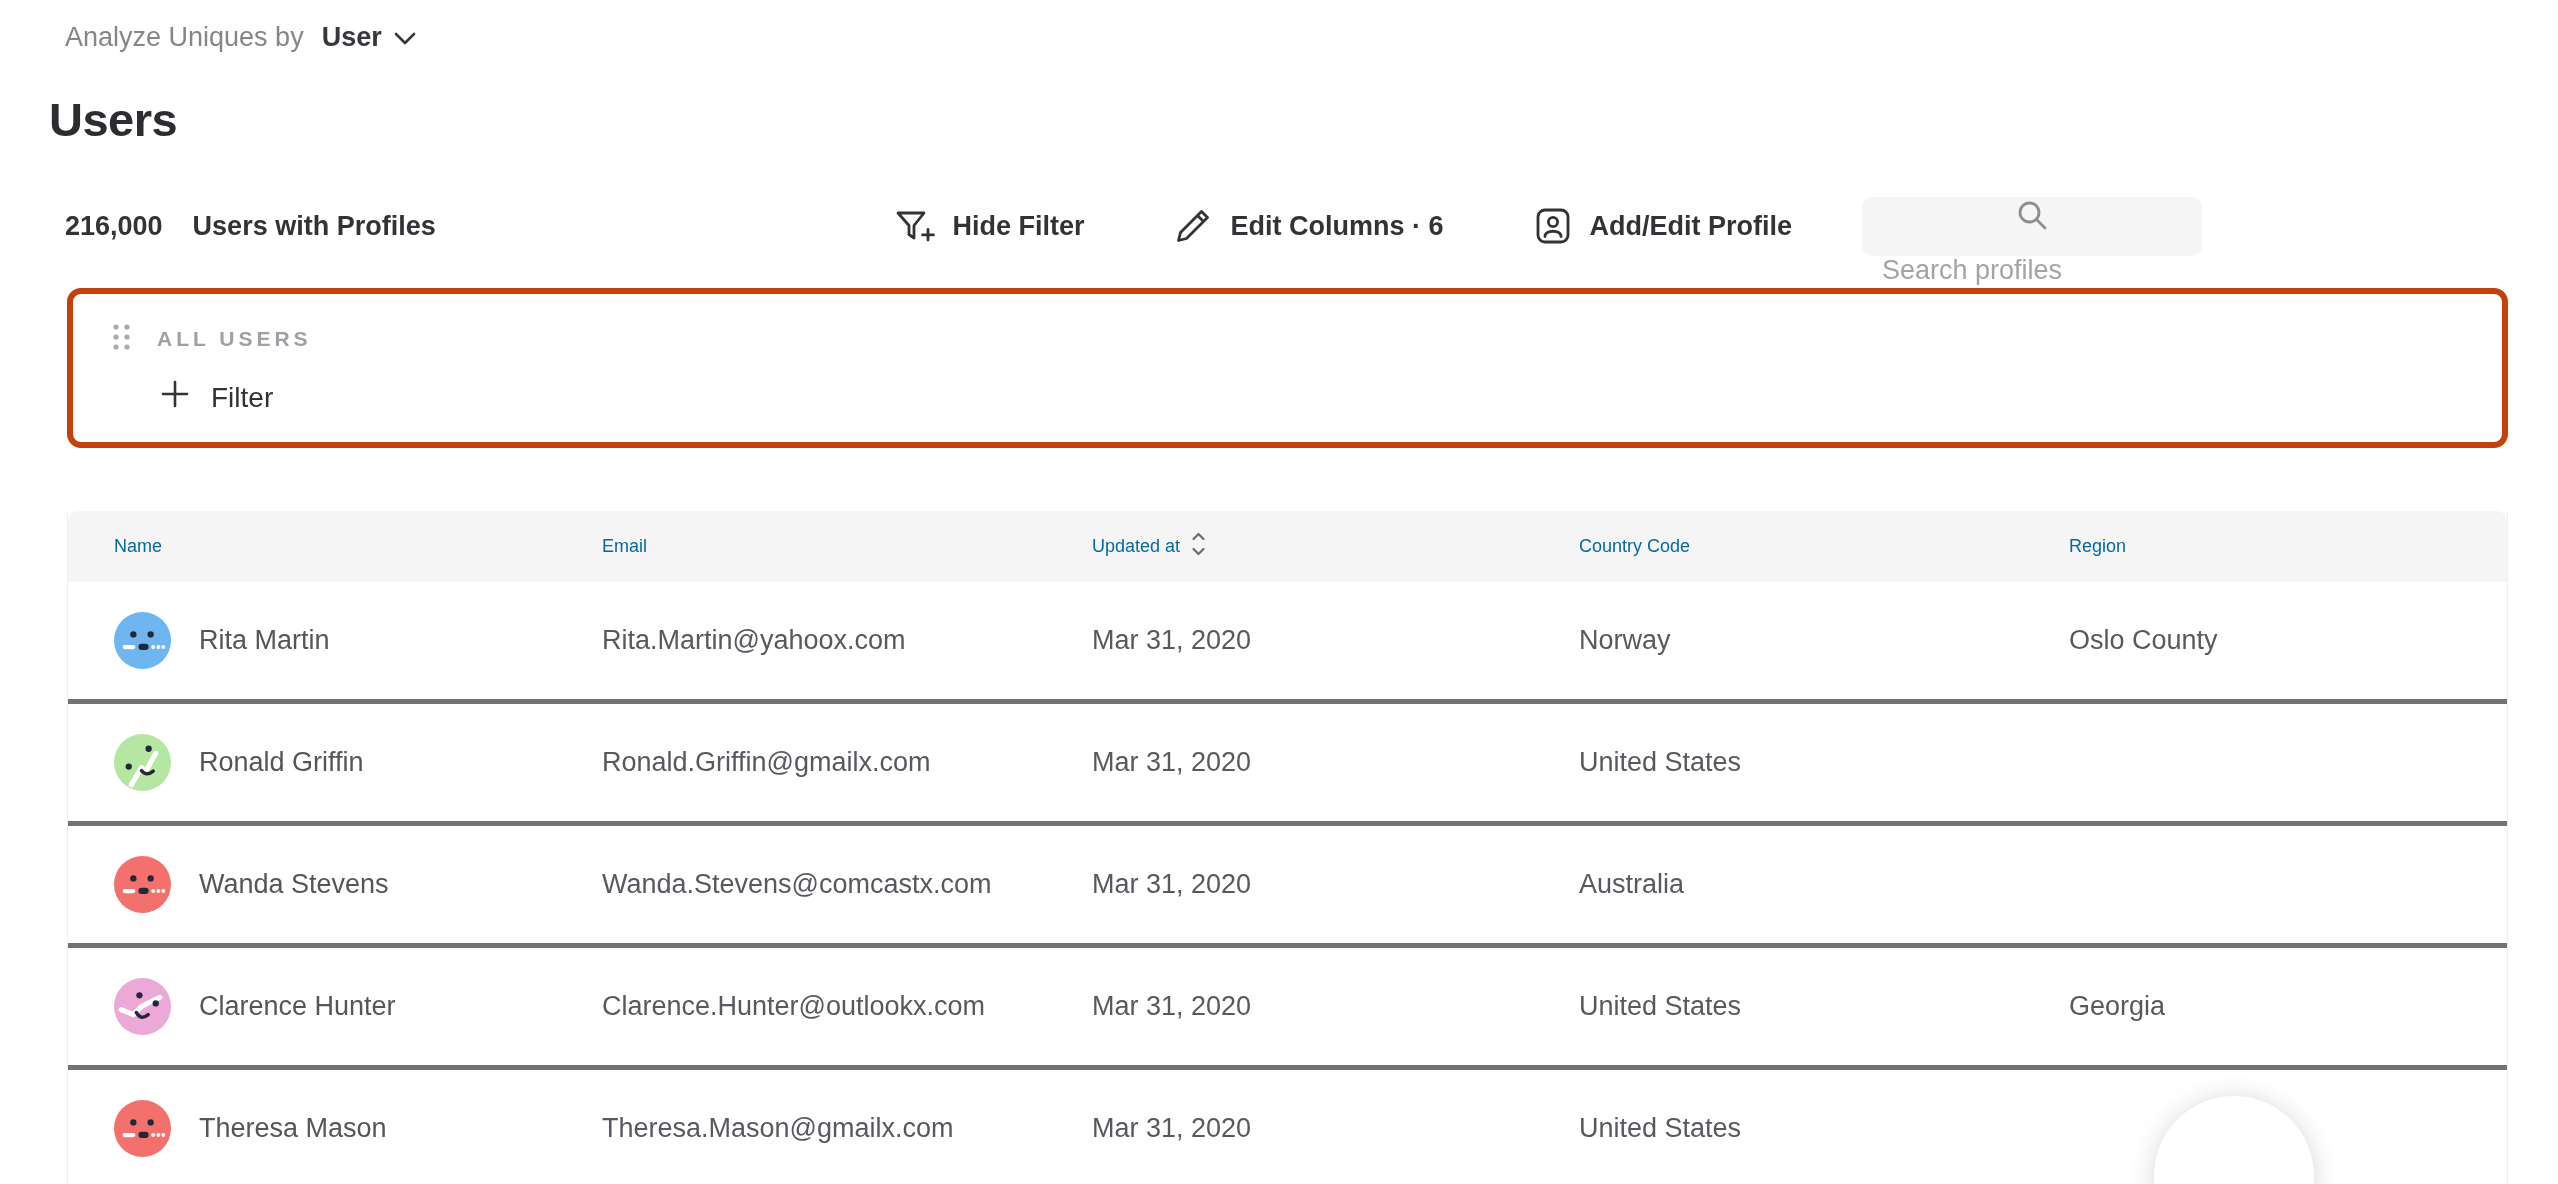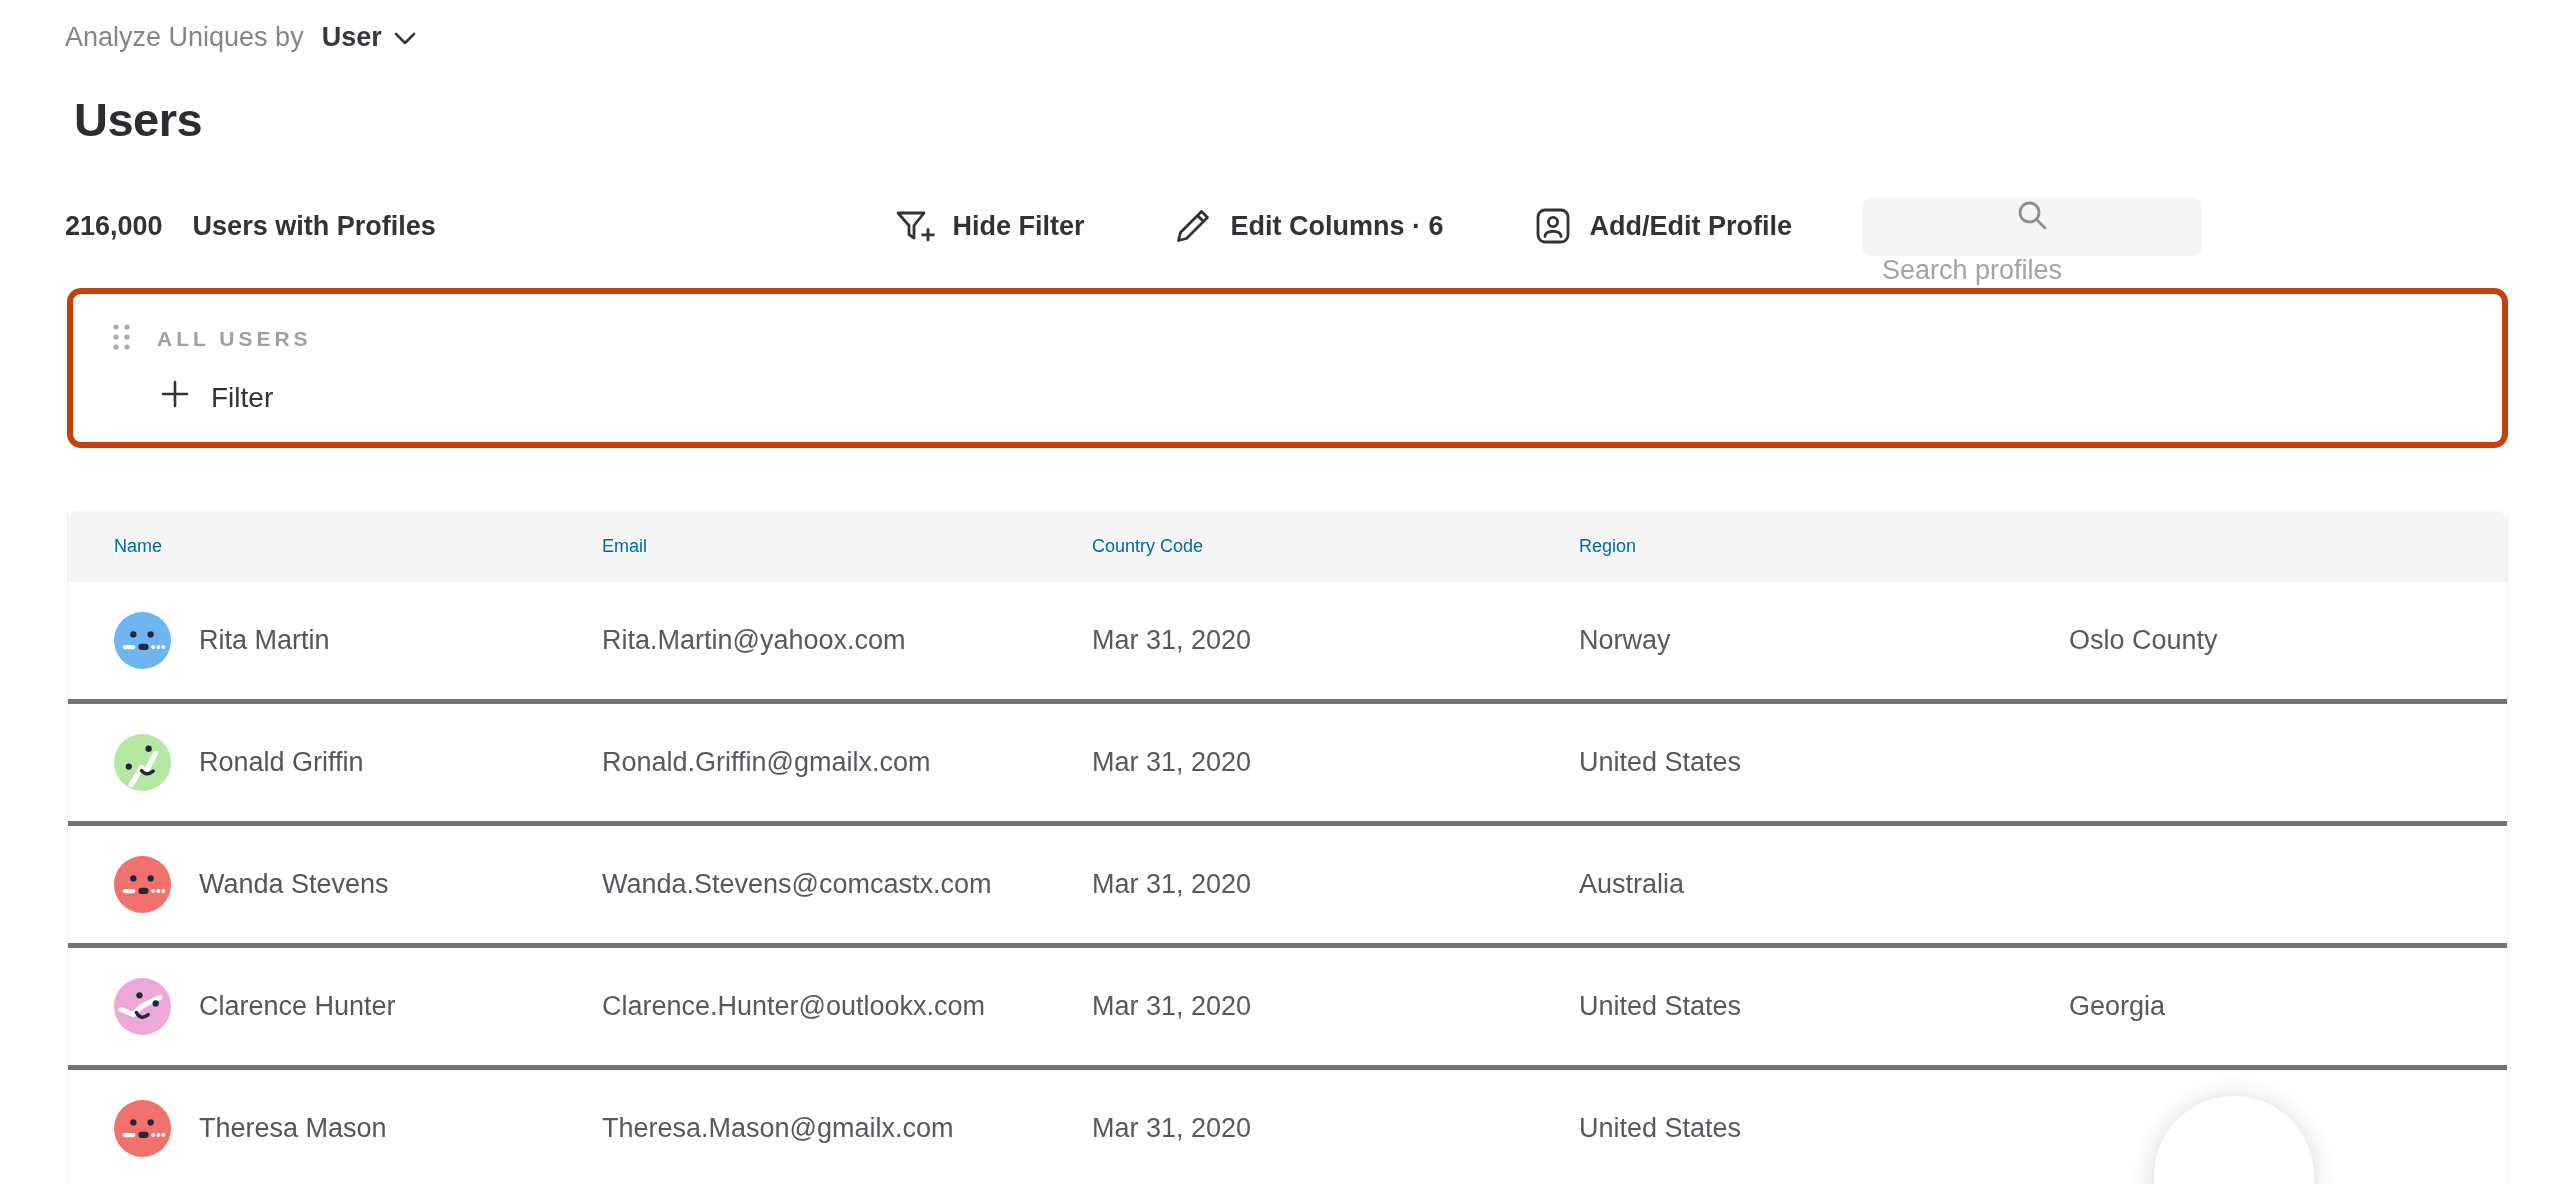--- a/index.html
+++ b/index.html
@@ -7,21 +7,21 @@
     font-family:"Liberation Sans", sans-serif; color:#3b3b40; }
   .app { position:relative; width:2252px; height:1184px; }
 
   
   .topbar { position:absolute; left:65px; top:22px; display:flex; align-items:center; font-size:27px; }
   .topbar .lbl { color:#85858a; }
   .uniques-select { display:flex; align-items:center; gap:12px; margin-left:18px; cursor:pointer; }
   .uniques-select .val { color:#37373c; font-weight:600; }
 
   
-  .page-title { position:absolute; left:74px; top:92px; font-size:47px; font-weight:700; color:#2c2c31; letter-spacing:-0.5px; }
+  .page-title { position:absolute; left:49px; top:92px; font-size:47px; font-weight:700; color:#2c2c31; letter-spacing:-0.5px; }
 
   
   .meta-row { position:absolute; left:65px; right:50px; top:196px; height:60px; display:flex; align-items:center; }
   .count-group { display:flex; align-items:baseline; gap:30px; font-size:27px; }
   .count-num { font-weight:700; color:#323237; }
   .count-lbl { font-weight:600; color:#323237; }
   .tools { margin-left:auto; display:flex; align-items:center; }
   .tool-btn { display:flex; align-items:center; gap:16px; font-size:27px; font-weight:600; color:#323237; cursor:pointer; margin-left:88px; }
   .tool-btn svg { display:block; }
   .search-box { margin-left:70px; width:340px; height:59px; background:#f5f5f6; border-radius:10px;
@@ -151,20 +151,29 @@
 
   <div class="table">
     <div class="thead">
       <div class="th">
           <span>Name</span>
         </div>
       <div class="th">
           <span>Email</span>
         </div>
       <div class="th">
+        <span>Updated at</span>
+        <span>
+          <svg width="17" height="26" viewBox="0 0 17 26">
+            <path d="M3.5 8 L8.5 3 L13.5 8" fill="none" stroke="#6b6b70" stroke-width="2.2" stroke-linecap="round" stroke-linejoin="round"></path>
+            <path d="M3.5 18 L8.5 23 L13.5 18" fill="none" stroke="#6b6b70" stroke-width="2.2" stroke-linecap="round" stroke-linejoin="round"></path>
+          </svg>
+        </span>
+      </div>
+      <div class="th">
           <span>Country Code</span>
         </div>
       <div class="th">
           <span>Region</span>
         </div>
     </div>
 
     <div class="trow">
       <div class="name-cell">
         <span class="avatar">

